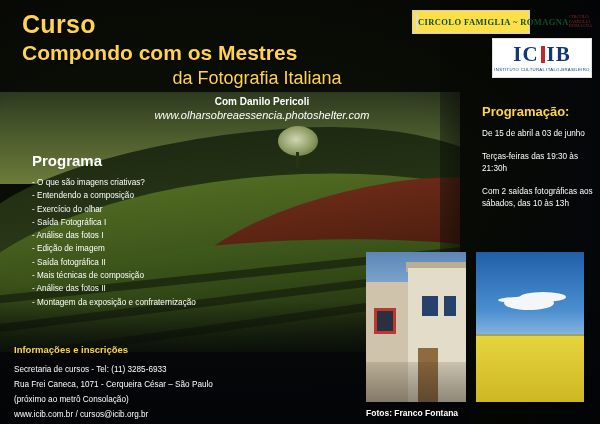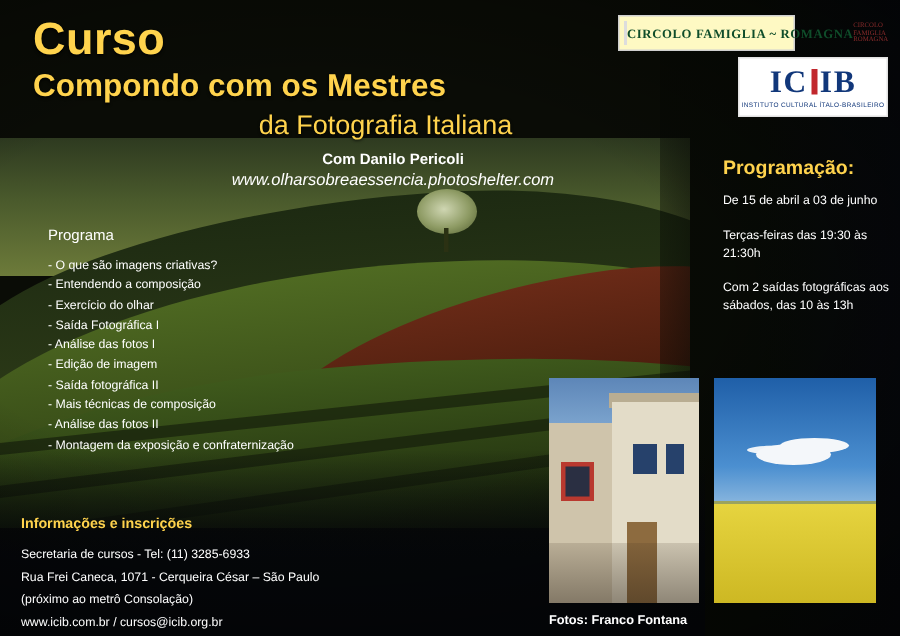--- a/index.html
+++ b/index.html
@@ -79,21 +79,21 @@
     background:linear-gradient(180deg, rgba(5,8,3,0) 0%, #05070a 55%, #05070a 100%);
   }
   .right-dark{
     position:absolute;left:440px;top:0;width:160px;height:424px;
     background:linear-gradient(90deg, rgba(5,7,3,0.4) 0%, #070a05 40%, #06080c 100%);
   }
 
   
   .logo-cfr{
     position:absolute;left:412px;top:10px;width:118px;height:24px;
-    background:#fef9c3;
+    background:#fde047;
     border:1px solid #cfcfcf;
     box-sizing:border-box;
     display:flex;align-items:center;
   }
   .logo-cfr .flag{
     width:10px;height:16px;margin-left:3px;
     background:linear-gradient(90deg,#0b8a3e 0 33%, #ffffff 33% 66%, #cf2027 66% 100%);
     border:1px solid #ddd;
     box-sizing:border-box;
   }
@@ -126,21 +126,21 @@
     display:inline-block;width:4px;height:17px;background:#c1272d;margin:0 2px;
   }
   .logo-icib .sub{
     font-size:4.3px;color:#11377a;letter-spacing:.25px;margin-top:2px;
     font-family:"Liberation Sans", sans-serif;white-space:nowrap;
   }
 
   
   .title-wrap{position:absolute;left:22px;top:10px;width:400px;}
   .t-curso{
-    font-size:30px;font-weight:bold;color:#ffd34d;letter-spacing:.3px;
+    font-size:25px;font-weight:bold;color:#ffd34d;letter-spacing:.3px;
     text-shadow:0 1px 2px rgba(0,0,0,.8);
   }
   .t-line1{
     font-size:21px;font-weight:bold;color:#ffd34d;margin-top:2px;
     text-shadow:0 1px 2px rgba(0,0,0,.8);
   }
   .t-line2{
     font-size:18px;font-weight:normal;color:#ffd34d;margin-top:3px;
     text-align:center;padding-left:70px;
     text-shadow:0 1px 2px rgba(0,0,0,.8);
@@ -150,21 +150,21 @@
     text-align:center;padding-left:80px;
   }
   .t-site{
     font-size:11px;color:#ffffff;margin-top:2px;
     text-align:center;padding-left:80px;font-style:italic;
   }
 
   
   .programa{position:absolute;left:32px;top:152px;width:320px;}
   .programa h3{
-    margin:0 0 7px 0;font-size:10px;font-weight:normal;color:#ffffff;
+    margin:0 0 7px 0;font-size:15px;font-weight:bold;color:#ffffff;
   }
   .programa ul{margin:0;padding:0;list-style:none;}
   .programa li{
     font-size:8.2px;color:#ffffff;line-height:1.62;white-space:pre-line;
   }
 
   
   .prog-right{position:absolute;left:482px;top:104px;width:112px;}
   .prog-right h3{
     margin:0 0 9px 0;font-size:13px;font-weight:bold;color:#ffd34d;

